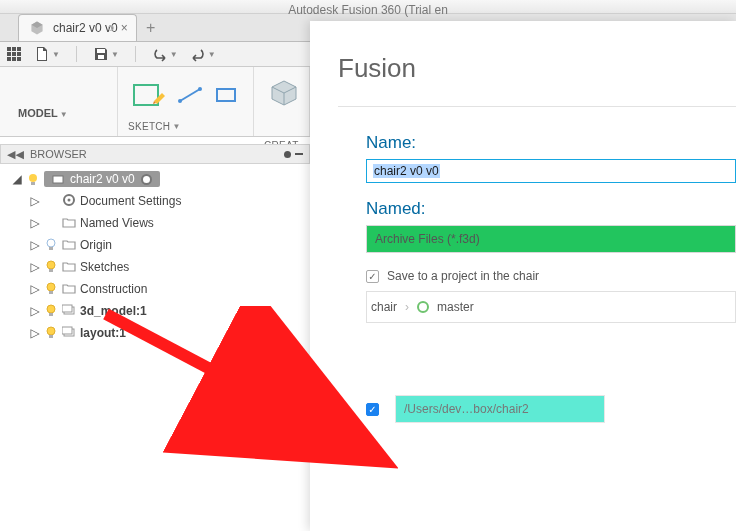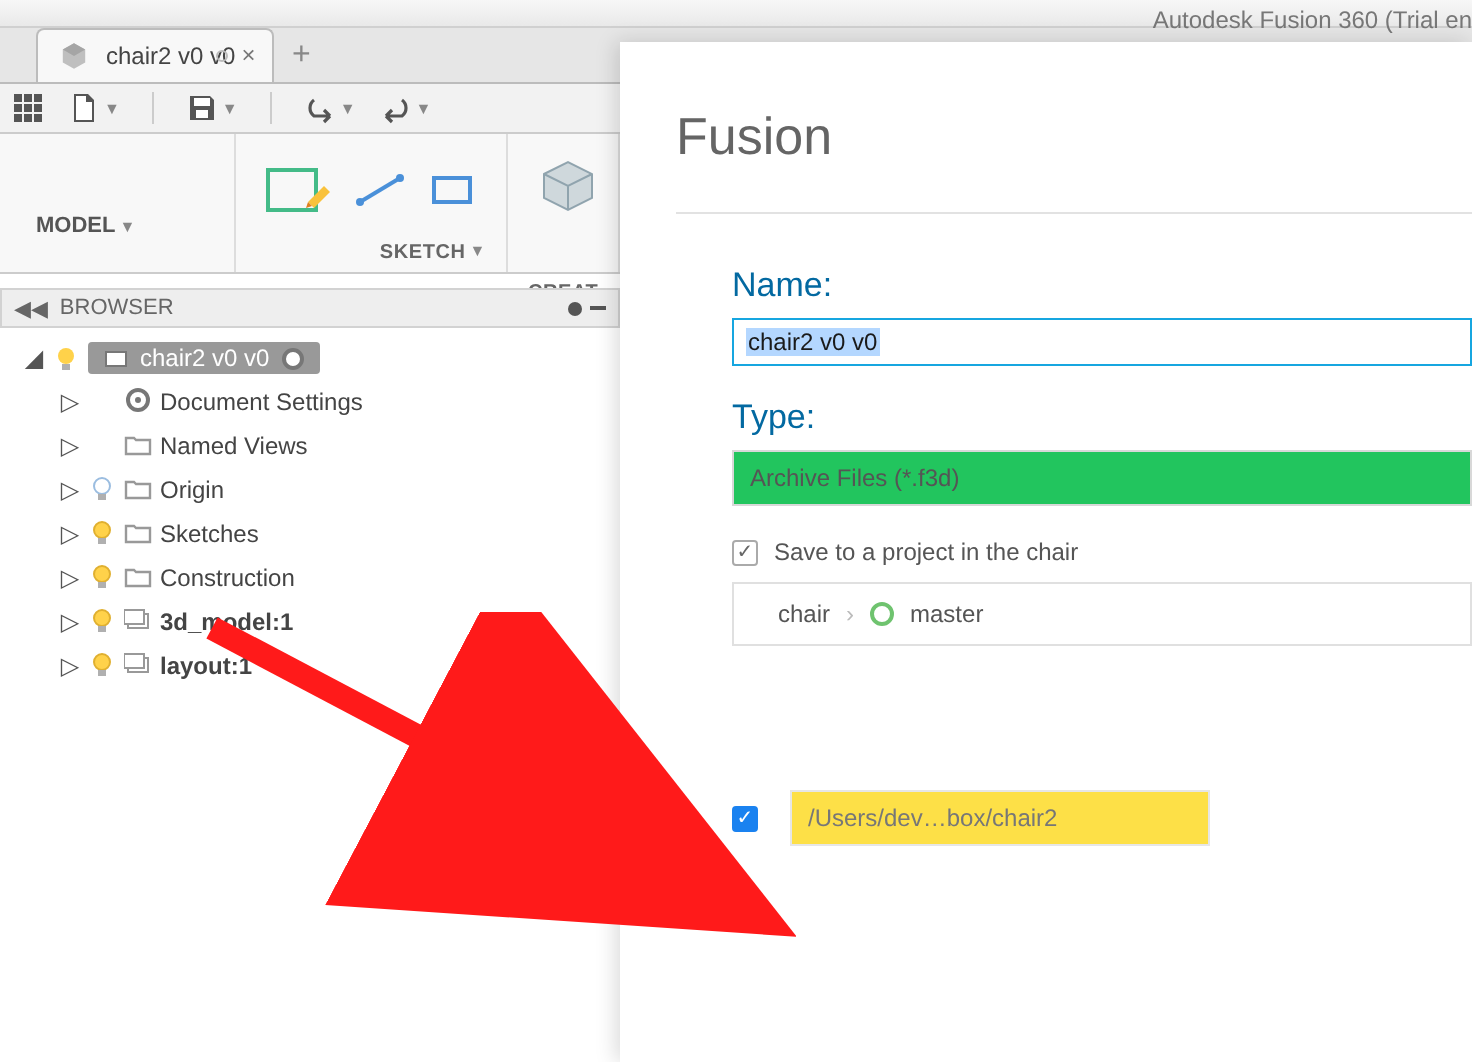--- a/index.html
+++ b/index.html
@@ -1,35 +1,35 @@
 <!DOCTYPE html>
 <html><head>
 <meta charset="utf-8">
 <style>
 * { margin: 0; padding: 0; box-sizing: border-box; font-family: -apple-system, BlinkMacSystemFont, "Segoe UI", Arial, sans-serif; }
 body { width: 736px; height: 531px; background: #fff; overflow: hidden; position: relative; }
 
-.titlebar { height: 14px; background: linear-gradient(#f7f7f7,#e9e9e9); border-bottom: 1px solid #d0d0d0; color: #777; font-size: 12px; text-align: right; line-height: 21px; }
+.titlebar { height: 14px; background: linear-gradient(#f7f7f7,#e9e9e9); border-bottom: 1px solid #d0d0d0; color: #777; font-size: 12px; text-align: center; line-height: 21px; }
 
 .tabbar { height: 28px; background: #e6e6e6; border-bottom: 1px solid #bcbcbc; display: flex; align-items: stretch; padding-left: 18px; }
 .tab { display: flex; align-items: center; gap: 8px; padding: 0 18px 0 10px; font-size: 12px; color: #444; position: relative; }
 .tab.active { background: #f8f8f8; border: 1px solid #bcbcbc; border-bottom: none; border-top-left-radius: 4px; border-top-right-radius: 4px; }
 .tab-close { position: absolute; right: 4px; top: 50%; transform: translateY(-50%); width: 15px; height: 15px; border-radius: 3px; color: #777; font-size: 12px; text-align: center; line-height: 15px; }
 .tab-indicator { position: absolute; right: 22px; top: 50%; transform: translateY(-50%); width: 6px; height: 6px; border-radius: 50%; border: 1px solid #bbb; }
 .newtab { width: 28px; display: flex; align-items: center; justify-content: center; color: #888; font-size: 16px; }
 
 .qat { height: 25px; background: #f2f2f2; border-bottom: 1px solid #ccc; display: flex; align-items: center; padding: 0 6px; gap: 12px; }
 .qat-sep { width: 1px; height: 16px; background: #ccc; margin: 0 4px; }
 .qat-btn { color: #5b5b5b; display: inline-flex; align-items: center; }
 .drop-caret { font-size: 8px; color: #888; margin-left: 2px; }
 
 .ribbon { height: 70px; background: #f8f8f8; border-bottom: 1px solid #ccc; display: flex; }
 .ribbon-group { border-right: 1px solid #ddd; padding: 6px 10px 4px; display: flex; flex-direction: column; justify-content: space-between; }
 .rg-body { flex: 1; display: flex; align-items: center; gap: 8px; }
-.rg-label { font-size: 10px; color: #666; text-align: right; letter-spacing: .3px; font-weight: bold; }
+.rg-label { font-size: 10px; color: #666; text-align: left; letter-spacing: .3px; }
 .rg-label .drop-caret { position: relative; top: -1px; }
 .model-btn { font-size: 11px; font-weight: 600; color: #555; padding: 6px 8px; border-radius: 3px; margin-top: 28px; }
 
 .browser { position: absolute; left: 0; top: 144px; width: 310px; }
 .browser-hdr { height: 20px; background: #eee; border: 1px solid #d2d2d2; display: flex; align-items: center; padding: 0 6px; gap: 6px; font-size: 11px; color: #666; }
 .browser-hdr .collapse { margin-left: auto; display: flex; gap: 4px; align-items: center; }
 .browser-hdr .dot { width: 7px; height: 7px; border-radius: 50%; background: #555; }
 .browser-hdr .bar { width: 8px; height: 2px; background: #555; }
 
 .tree { padding: 4px 0 0 12px; font-size: 12px; color: #444; }
@@ -47,23 +47,23 @@
 .dlg-sep { height: 1px; background: #e2e2e2; margin-right: 0; margin-bottom: 26px; }
 .dlg-body { padding-left: 28px; }
 .fld-label { font-size: 17px; color: #0369a1; margin-bottom: 6px; }
 .fld-input { width: 100%; border: 1px solid #16a6e0; background: #fff; padding: 4px 6px; font-size: 12px; color: #1a1a1a; }
 .fld-input::selection { background: #b4d7ff; }
 .name-val { background: #b4d7ff; padding: 0 1px; }
 .fld-combo { width: 100%; border: 1px solid #d8d8d8; background: #22c55e; padding: 6px 8px; font-size: 12px; color: #555; margin-bottom: 16px; }
 .chk-row { display: flex; align-items: center; gap: 8px; font-size: 12px; color: #555; margin-bottom: 8px; }
 .chk-box { width: 13px; height: 13px; border: 1px solid #aaa; border-radius: 2px; display: inline-flex; align-items: center; justify-content: center; font-size: 10px; color: #666; }
 .chk-box.blue { background: #1a82f0; border-color: #1a82f0; color: #fff; }
-.crumb { border: 1px solid #e0e0e0; padding: 8px 22px; font-size: 12px; color: #555; display: flex; align-items: center; gap: 8px; margin-bottom: 72px; }
+.crumb { border: 1px solid #e0e0e0; padding: 8px 4px; font-size: 12px; color: #555; display: flex; align-items: center; gap: 8px; margin-bottom: 72px; }
 .crumb .ring2 { width: 12px; height: 12px; border: 2px solid #6fc36f; border-radius: 50%; display: inline-block; }
-.path-box { border: 1px solid #e6e6e6; background: #fde047; padding: 6px 8px; font-size: 12px; color: #777; width: 210px; }
+.path-box { border: 1px solid #e6e6e6; background: #5eead4; padding: 6px 8px; font-size: 12px; color: #777; width: 210px; }
 .save-local-row { display: flex; align-items: center; gap: 16px; }
 
 .arrow { position: absolute; left: 98px; top: 306px; pointer-events: none; }
 
 svg.icon-s { width: 16px; height: 16px; }
 svg.icon-m { width: 40px; height: 36px; }
 svg.icon-rib { width: 28px; height: 24px; }
 </style>
 </head>
 <body>
@@ -269,21 +269,21 @@
   </div>
 </div>
 
 <div class="dialog">
   <div class="dlg-title">Fusion</div>
   <div class="dlg-sep"></div>
   <div class="dlg-body">
     <div class="fld-label">Name:</div>
     <div class="fld-input" style="margin-bottom:16px;"><span class="name-val">chair2 v0 v0</span></div>
 
-    <div class="fld-label">Type:</div>
+    <div class="fld-label">Named:</div>
     <div class="fld-combo">Archive Files (*.f3d)</div>
 
     <div class="chk-row">
       <span class="chk-box">✓</span>
       <span>Save to a project in the chair</span>
     </div>
     <div class="crumb">
       <span>chair</span>
       <span style="color:#bbb;">›</span>
       <span class="ring2"></span>

